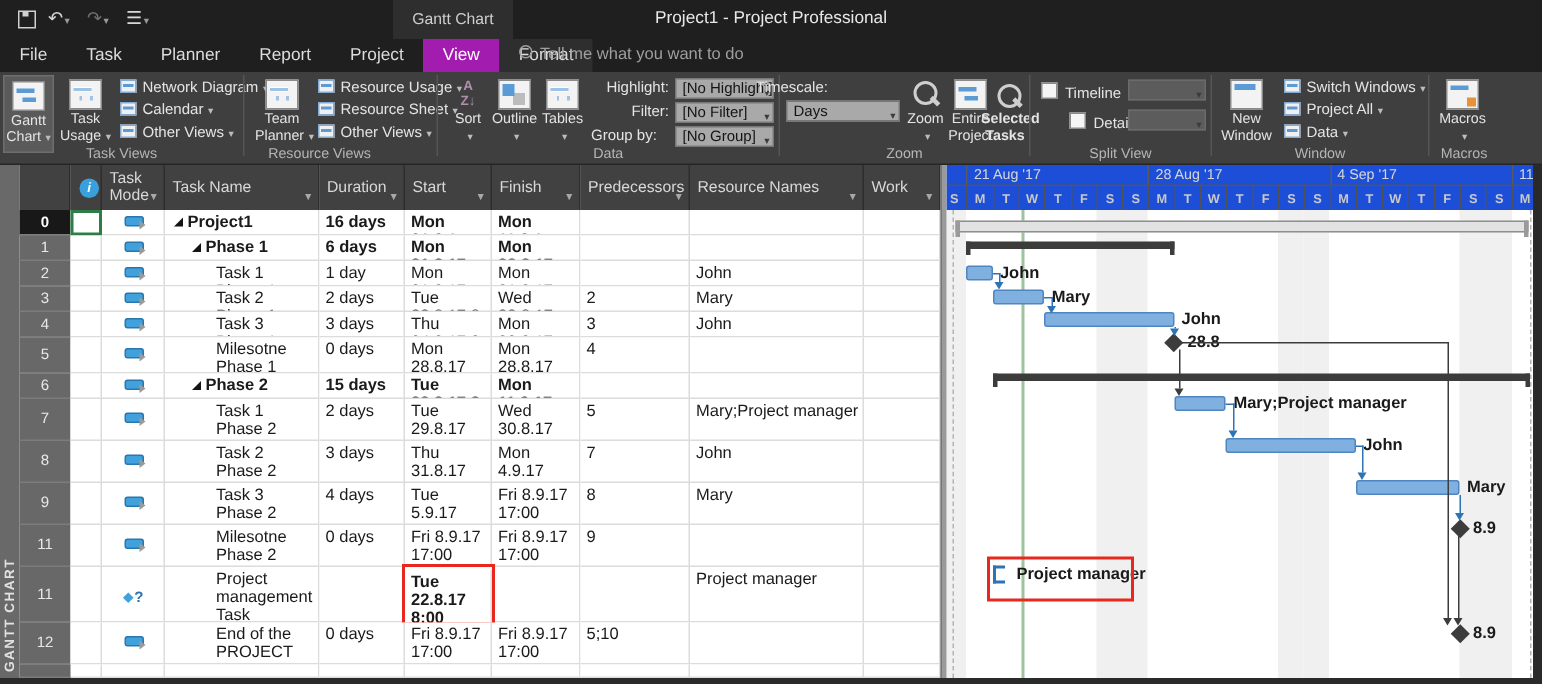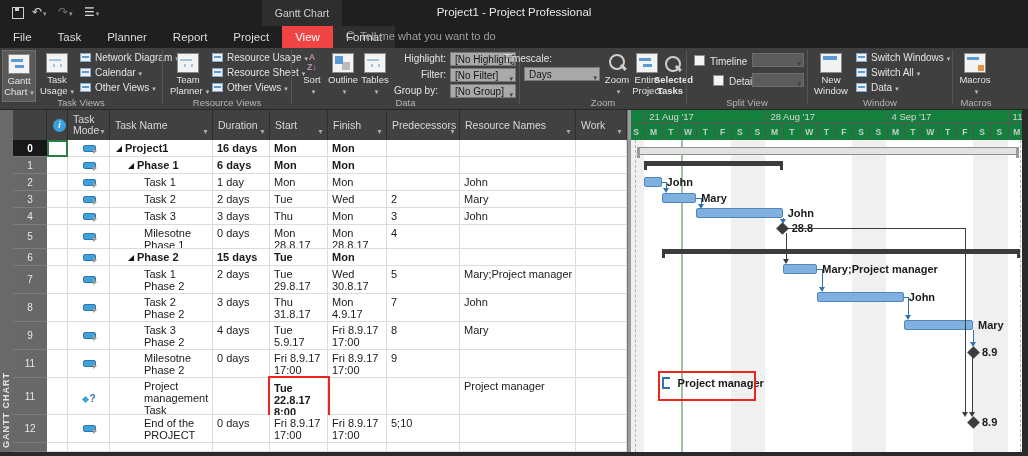--- a/index.html
+++ b/index.html
@@ -11,21 +11,21 @@
   .qat-ic{position:absolute;top:6px;color:#d8d8d8;font-size:12px;line-height:13px;}
   .qat-arrow{font-size:7px;color:#9a9a9a;margin-left:1px;}
   #save-ic{left:12px;top:7px;width:10px;height:10px;border:1.5px solid #d0d0d0;background:#1f1f1f;}
   #save-ic i{position:absolute;left:2px;top:0;width:4px;height:3px;background:#d0d0d0;}
   #ctx-badge{left:262px;top:0;width:80px;height:26px;background:#2e2e2e;color:#cfcfcf;
              font-size:10.5px;text-align:center;line-height:26px;}
   #title-text{left:50%;transform:translateX(-50%);top:6px;color:#e8e8e8;font-size:11.5px;white-space:nowrap;}
   
   #tabrow{left:0;top:26px;width:1028px;height:22px;background:#1f1f1f;}
   .tab{display:inline-block;height:22px;line-height:22px;padding:0 13px;color:#dcdcdc;font-size:11.5px;}
-  .tab.active{background:#ef4444;color:#ffffff;}
+  .tab.active{background:#a21caf;color:#ffffff;}
   .tab.ctx{background:#2e2e2e;}
   #tellme{position:absolute;left:346px;top:4px;color:#9f9f9f;font-size:11px;}
   .bulb{display:inline-block;width:7px;height:7px;border:1.5px solid #9f9f9f;border-radius:50%;margin-right:5px;position:relative;top:0px;}
   
   #ribbon{left:0;top:48px;width:1028px;height:62px;background:#3f3f3f;border-bottom:1px solid #262626;box-sizing:border-box;}
   .vsep{position:absolute;top:2px;height:54px;width:1px;background:#555;}
   .grplabel{position:absolute;top:49px;font-size:9.5px;color:#b5b5b5;text-align:center;}
   .bigbtn{position:absolute;top:2px;height:52px;text-align:center;color:#e4e4e4;font-size:9.5px;line-height:10.5px;}
   .bigbtn.pressed{background:#5a5a5a;border:1px solid #6e6e6e;box-sizing:border-box;}
   .bicon{display:block;margin:3px auto 2px auto;width:22px;height:20px;background:#f3f3f3;border:1px solid #8a8a8a;box-sizing:border-box;
@@ -63,21 +63,21 @@
         padding:2px 2px 0 4px;line-height:12px;}
   .cell.b{font-weight:bold;}
   .tri{display:inline-block;width:0;height:0;border-left:6px solid transparent;border-bottom:6px solid #141414;margin-right:3px;}
   .automode{display:inline-block;position:relative;width:14px;height:9px;}
   .automode i{position:absolute;left:0;top:0;width:11px;height:5px;background:#41a1dd;border:1px solid #2b76ab;border-radius:2px;}
   .automode u{position:absolute;right:0;bottom:0;width:0;height:0;border-top:3px solid transparent;border-bottom:3px solid transparent;border-left:4px solid #9a9a9a;}
   .manualmode{color:#2e74b5;font-weight:bold;font-size:10px;}
   .manualmode i{display:inline-block;width:5px;height:5px;background:#41a1dd;transform:rotate(45deg);margin-right:1px;}
   #splitter{left:627px;top:110px;width:4px;height:346px;background:#9a9a9a;border-left:1px solid #777;box-sizing:border-box;}
   
-  #chead{left:631px;top:110px;width:391px;height:30px;background:#15803d;overflow:hidden;}
+  #chead{left:631px;top:110px;width:391px;height:30px;background:#1d4ed8;overflow:hidden;}
   .wk{position:absolute;top:0;height:14px;border-left:1px solid #5a5a5a;color:#d6d6d6;font-size:9.5px;line-height:14px;padding-left:4px;box-sizing:border-box;white-space:nowrap;border-bottom:1px solid #555;}
   .day{position:absolute;top:14px;height:16px;border-left:1px solid #525252;color:#c9c9c9;font-size:8.5px;font-weight:bold;text-align:center;line-height:16px;box-sizing:border-box;}
   
   #cbody{left:631px;top:140px;width:391px;height:312px;background:#ffffff;overflow:hidden;}
   .band{position:absolute;top:0;height:312px;background:#f0f0f0;}
   .dash{position:absolute;top:0;height:312px;width:0;border-left:1px dashed #b4b4b4;}
   .todayline{position:absolute;top:0;height:312px;width:2px;background:#9dc49d;}
   .gbar{position:absolute;height:10px;background:#7fb0e0;border:1px solid #4f86c0;border-radius:2px;box-sizing:border-box;}
   .gsum{position:absolute;height:5px;background:#3c3c3c;}
   .gsum i{position:absolute;top:0;width:3px;height:9px;background:#3c3c3c;}
@@ -137,21 +137,21 @@
     <div class="bigbtn" style="left:170px;width:36px;">
       <span class="bicon grid"></span>
       <span>Team</span><br>
       <span>Planner</span><span class="drop">▾</span>
     </div>
     <div id="rv-small">
         <div class="smbtn" style="left: 212px; top: 4px;"><div class="smico" style="display: inline-block;"></div><span>Resource Usage</span><span class="drop">▾</span></div>
         <div class="smbtn" style="left: 212px; top: 19px;"><div class="smico" style="display: inline-block;"></div><span>Resource Sheet</span><span class="drop">▾</span></div>
         <div class="smbtn" style="left: 212px; top: 34px;"><div class="smico" style="display: inline-block;"></div><span>Other Views</span><span class="drop">▾</span></div>
       </div>
-    <div class="grplabel" style="left:163px;width:128px;">Resource Views</div>
+    <div class="grplabel" style="left:149px;width:128px;">Resource Views</div>
     <div class="vsep" style="left:291px;"></div>
 
     <div class="bigbtn" style="left:298px;width:28px;">
       <span class="azicon">A<br>Z↓</span>
       <span>Sort</span><br><span class="drop">▾</span>
     </div>
     <div class="bigbtn" style="left:328px;width:30px;">
       <span class="bicon" style="background-size:8px 8px,8px 8px;background-position:2px 2px,9px 8px;background-image:linear-gradient(#5b9bd5,#5b9bd5),linear-gradient(#bcbcbc,#bcbcbc);"></span>
       <span>Outline</span><br><span class="drop">▾</span>
     </div>
@@ -205,21 +205,21 @@
       </div>
     <div class="grplabel" style="left:687px;width:120px;">Split View</div>
     <div class="vsep" style="left:807px;"></div>
 
     <div class="bigbtn" style="left:812px;width:38px;">
       <span class="bicon" style="background-image:linear-gradient(#5b9bd5,#5b9bd5);background-size:14px 4px;background-position:2px 2px;"></span>
       <span>New</span><br><span>Window</span>
     </div>
     <div id="win-small">
         <div class="smbtn" style="left: 856px; top: 4px;"><div class="smico" style="display: inline-block;"></div><span>Switch Windows</span><span class="drop">▾</span></div>
-        <div class="smbtn" style="left: 856px; top: 19px;"><div class="smico" style="display: inline-block;"></div><span>Switch All</span><span class="drop">▾</span></div>
+        <div class="smbtn" style="left: 856px; top: 19px;"><div class="smico" style="display: inline-block;"></div><span>Project All</span><span class="drop">▾</span></div>
         <div class="smbtn" style="left: 856px; top: 34px;"><div class="smico" style="display: inline-block;"></div><span>Data</span><span class="drop">▾</span></div>
       </div>
     <div class="grplabel" style="left:808px;width:144px;">Window</div>
     <div class="vsep" style="left:952px;"></div>
 
     <div class="bigbtn" style="left:958px;width:34px;">
       <span class="bicon" style="background-image:linear-gradient(#e8913d,#e8913d),linear-gradient(#5b9bd5,#5b9bd5);background-size:6px 6px,12px 3px;background-position:13px 11px,2px 3px;"></span>
       <span>Macros</span><br><span class="drop">▾</span>
     </div>
     <div class="grplabel" style="left:953px;width:46px;">Macros</div>

